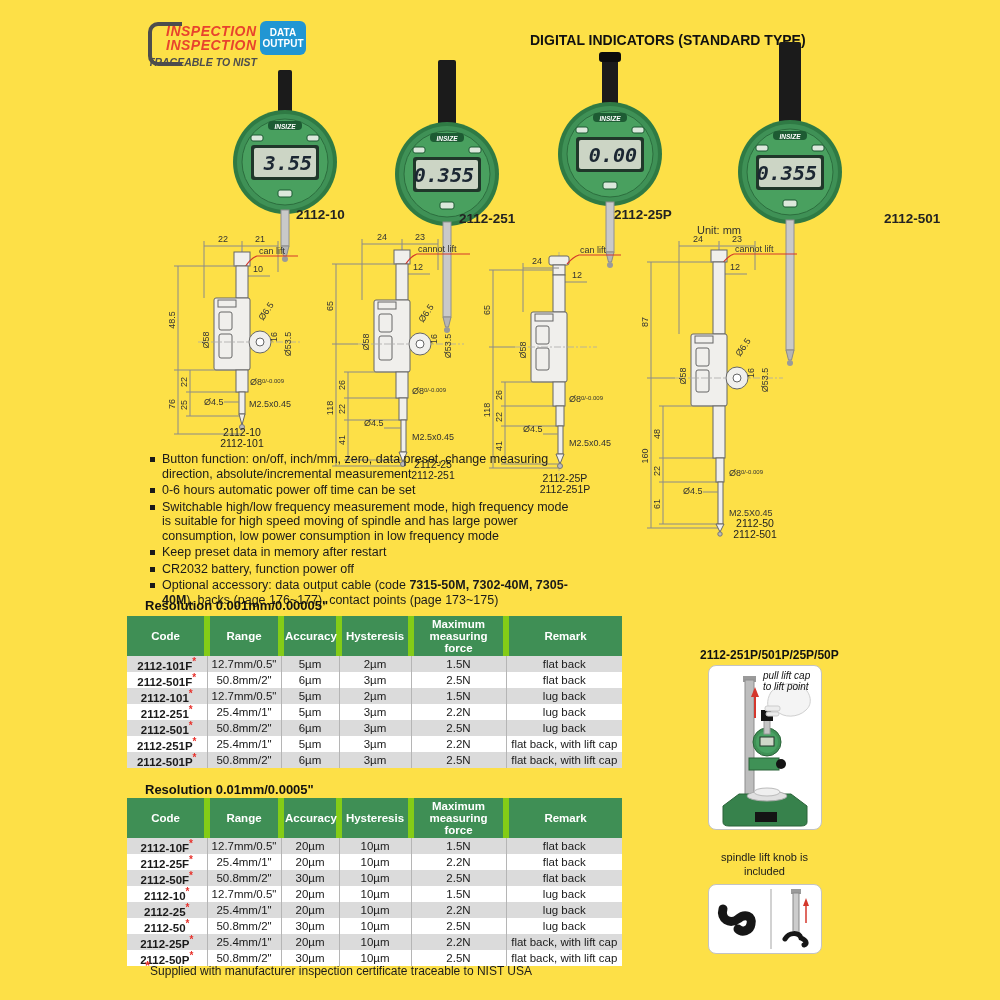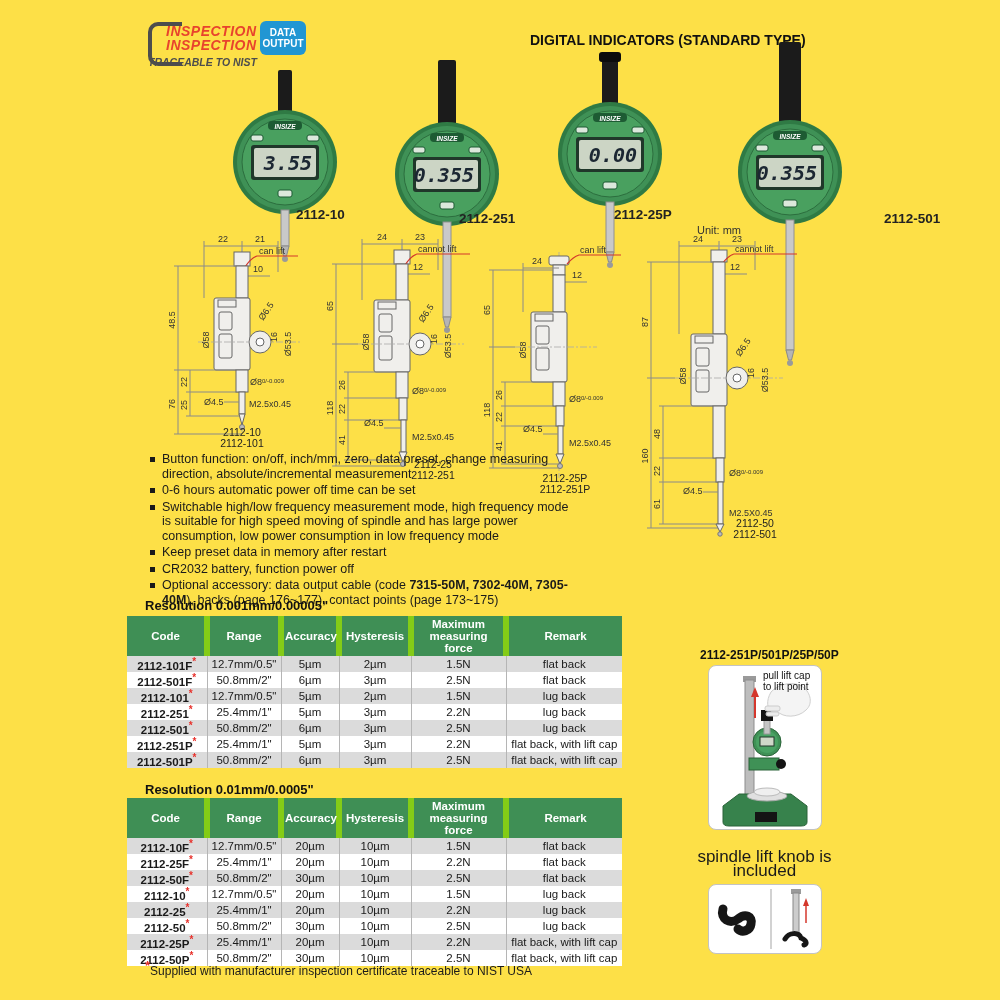--- a/index.html
+++ b/index.html
@@ -39,22 +39,22 @@
   table.spec td{height:16px;text-align:center;border-left:1px solid #b5b5b5;padding:0 2px;white-space:nowrap;overflow:hidden;}
   table.spec td:first-child{border-left:none;font-weight:bold;}
   table.spec tr:nth-child(odd) td{background:#dbdbdb;}
   table.spec tr:nth-child(even) td{background:#fff;}
   .star{color:#e8302a;font-weight:bold;font-size:10px;vertical-align:super;}
   .footnote{position:absolute;left:145px;top:958px;font-size:12px;color:#1a1a1a;}
   .footnote .fstar{color:#e8302a;font-weight:bold;font-size:13px;vertical-align:super;}
 
   
   .side-head{position:absolute;left:700px;top:648px;font-size:12px;font-weight:bold;color:#111;}
-  .side-box{position:absolute;border:1.5px solid #c3c3c3;border-radius:8px;background:#fff;}
-  .knob-caption{position:absolute;left:692px;top:850px;width:145px;text-align:center;font-size:17px;color:#1a1a1a;line-height:14px;}
+  .side-box{position:absolute;border:1.5px solid #c3c3c3;border-radius:8px;background:#fff;font-style:italic;}
+  .knob-caption{position:absolute;left:692px;top:850px;width:145px;text-align:center;font-size:11px;color:#1a1a1a;line-height:14px;}
 </style>
 </head>
 <body>
 
 <div class="page">
 
   <div class="cert-bracket"></div>
   <div class="cert-text">
     <div>INSPECTION</div>
     <div>INSPECTION</div>

